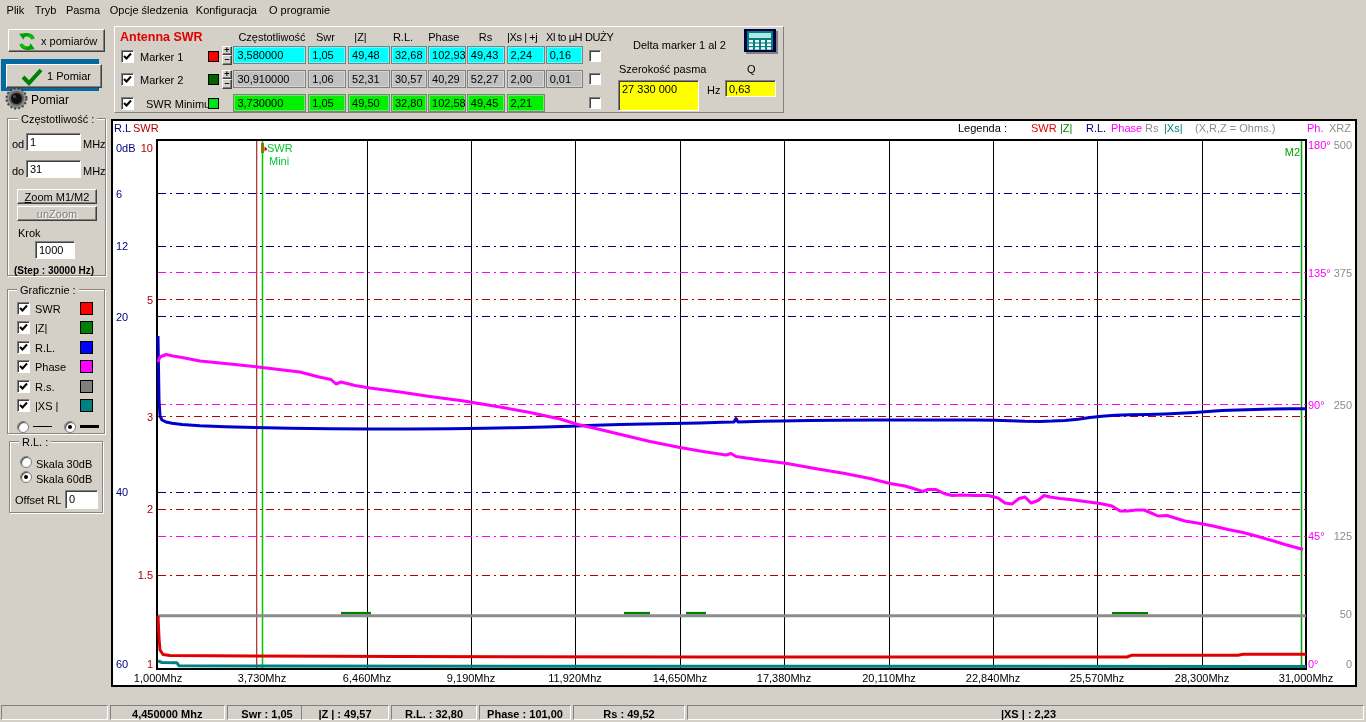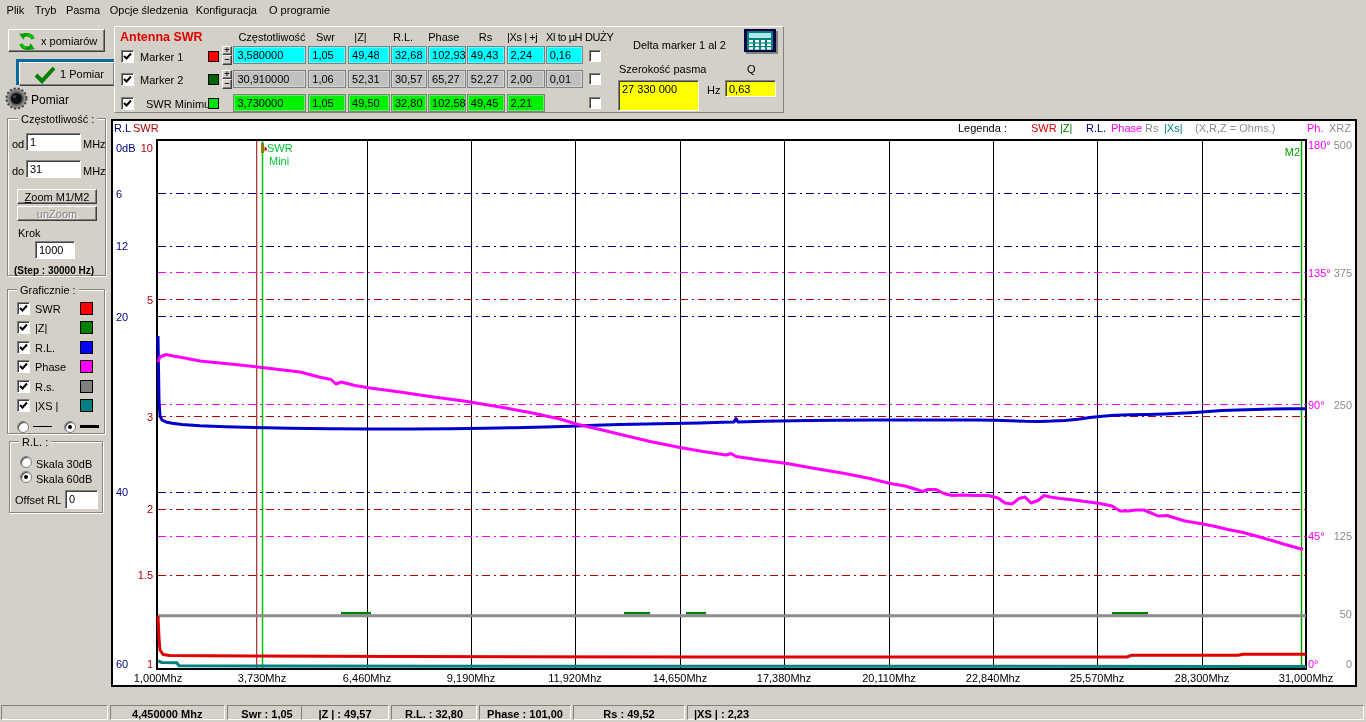--- a/index.html
+++ b/index.html
@@ -27,21 +27,21 @@
 <svg style="position:absolute;left:9px;top:3px" width="18" height="17" viewBox="0 0 18 17">
 <path d="M15 6 A6.2 5.6 0 0 0 4.5 3.6" fill="none" stroke="#00a000" stroke-width="3.4"></path>
 <path d="M3 11 A6.2 5.6 0 0 0 13.5 13.4" fill="none" stroke="#00a000" stroke-width="3.4"></path>
 <path d="M1.2 0.8 L8.2 0.2 L5.4 6.8 Z" fill="#00a000"></path>
 <path d="M16.8 16.2 L9.8 16.8 L12.6 10.2 Z" fill="#00a000"></path>
 <path d="M15 6 A6.2 5.6 0 0 0 10 2.2" fill="none" stroke="#00d000" stroke-width="1.4"></path>
 <path d="M3 11 A6.2 5.6 0 0 0 8 14.8" fill="none" stroke="#00d000" stroke-width="1.4"></path>
 </svg>
 <span style="position:absolute;left:32px;top:5px">x pomiarów</span>
   </div>
-<div class="abs" style="left:16px;top:59px;width:98px;height:26px;border:3px solid #0369a1">
+<div class="abs" style="left:1px;top:59px;width:98px;height:32px;border:5px solid #0369a1">
 <div class="btn" style="left:0;top:0;width:96px;height:24px">
 <svg style="position:absolute;left:14px;top:3px" width="22" height="18" viewBox="0 0 22 18">
 <path d="M2 9 L8 15 L20 2" fill="none" stroke="#008000" stroke-width="4"></path>
 </svg>
 <span style="position:absolute;left:40px;top:5px">1 Pomiar</span>
     </div>
   </div>
 <svg class="abs" style="left:5px;top:87px" width="23" height="23" viewBox="0 0 23 23">
 <circle cx="11.5" cy="11.5" r="10" fill="#909090" stroke="#404040" stroke-width="2" stroke-dasharray="2 2"></circle>
 <circle cx="11.5" cy="11.5" r="7.5" fill="#606060"></circle>
@@ -84,21 +84,21 @@
       </svg>
     </div>
 <div class="abs" style="left:25px;top:46.9px">Marker 2</div>
 <div class="sw" style="left:92.5px;top:46.6px;width:11.5px;height:11.5px;background:#006400"></div>
 <div class="btn" style="left:107px;top:42.7px;width:10px;height:9.6px;font-size:9px;line-height:7px;text-align:center;font-weight:bold">+</div>
 <div class="btn" style="left:107px;top:52.3px;width:10px;height:9.6px;font-size:9px;line-height:6px;text-align:center;font-weight:bold">–</div>
 <div class="mfld" style="left:118.4px;top:42.5px;width:73px;background:#c0c0c0">30,910000</div>
 <div class="mfld" style="left:193.3px;top:42.5px;width:37.9px;background:#c0c0c0">1,06</div>
 <div class="mfld" style="left:233.1px;top:42.5px;width:41.7px;background:#c0c0c0">52,31</div>
 <div class="mfld" style="left:276px;top:42.5px;width:36px;background:#c0c0c0">30,57</div>
-<div class="mfld" style="left:313.1px;top:42.5px;width:37.6px;background:#c0c0c0">65,27</div>
+<div class="mfld" style="left:313.1px;top:42.5px;width:37.6px;background:#c0c0c0">40,29</div>
 <div class="mfld" style="left:351.8px;top:42.5px;width:38.7px;background:#c0c0c0">52,27</div>
 <div class="mfld" style="left:391.6px;top:42.5px;width:38px;background:#c0c0c0">2,00</div>
 <div class="mfld" style="left:430.7px;top:42.5px;width:37.5px;background:#c0c0c0">0,01</div>
 <div class="cb" style="left:474px;top:46.2px;width:12px;height:12px"></div>
 <div class="cb" style="left:5.5px;top:69.8px">
       <svg width="11" height="11" viewBox="0 0 11 11" style="position:absolute;left:0;top:0">
         <path d="M2 5 L4.5 7.5 L9 2.5" fill="none" stroke="#000" stroke-width="2"></path>
       </svg>
     </div>
 <div class="abs" style="left:31px;top:70.8px">SWR Minimu</div>
@@ -320,14 +320,14 @@
 <div class="panel" style="left:391px;top:705px;width:86px;height:15px">
     <div class="st">R.L. : 32,80</div>
   </div>
 <div class="panel" style="left:479px;top:705px;width:92px;height:15px">
     <div class="st">Phase : 101,00</div>
   </div>
 <div class="panel" style="left:573px;top:705px;width:112px;height:15px">
     <div class="st">Rs : 49,52</div>
   </div>
 <div class="panel" style="left:687px;top:705px;width:677px;height:15px">
-    <div class="st" style="text-align:left;padding-left:6px">|XS | : 2,23</div>
+    <div class="st" style="text-align:center;padding-left:6px">|XS | : 2,23</div>
   </div>
 
 </body></html>

